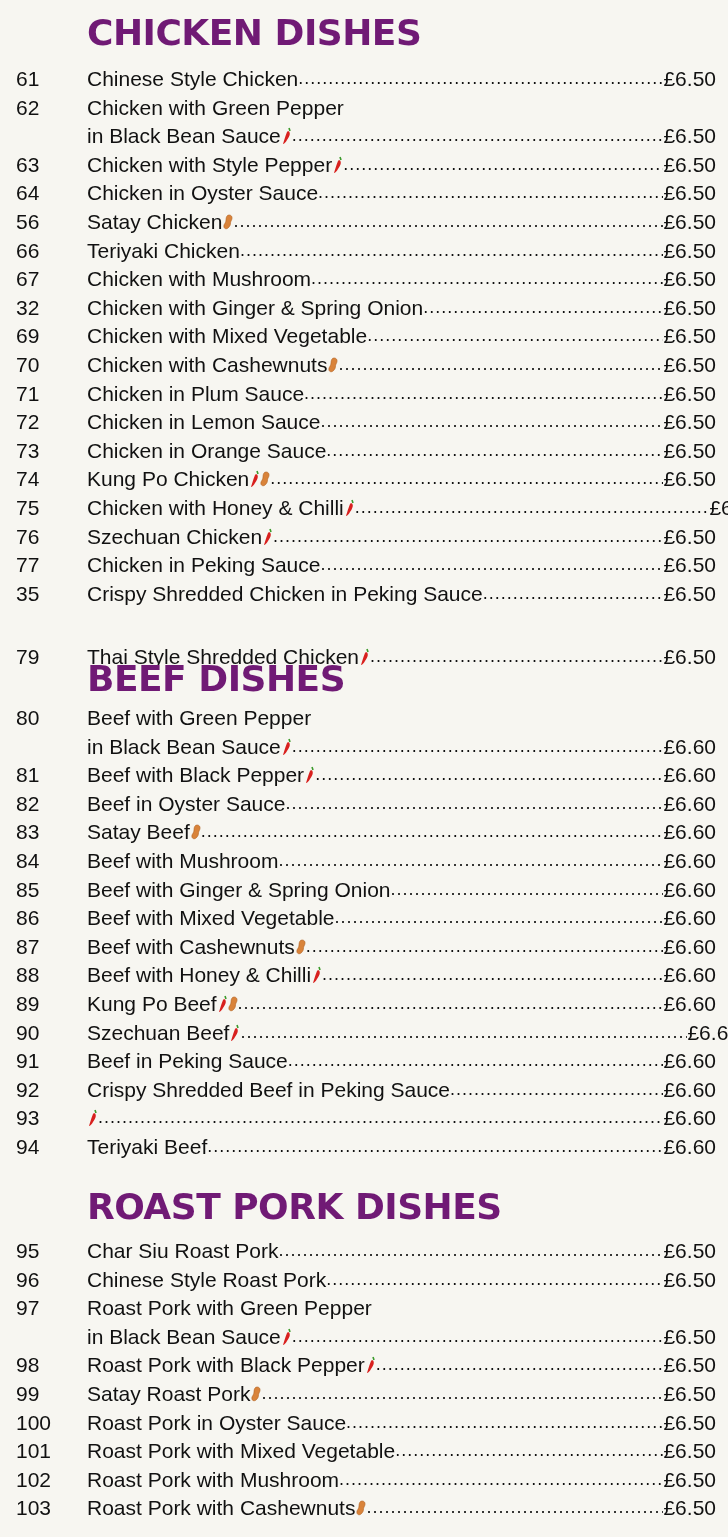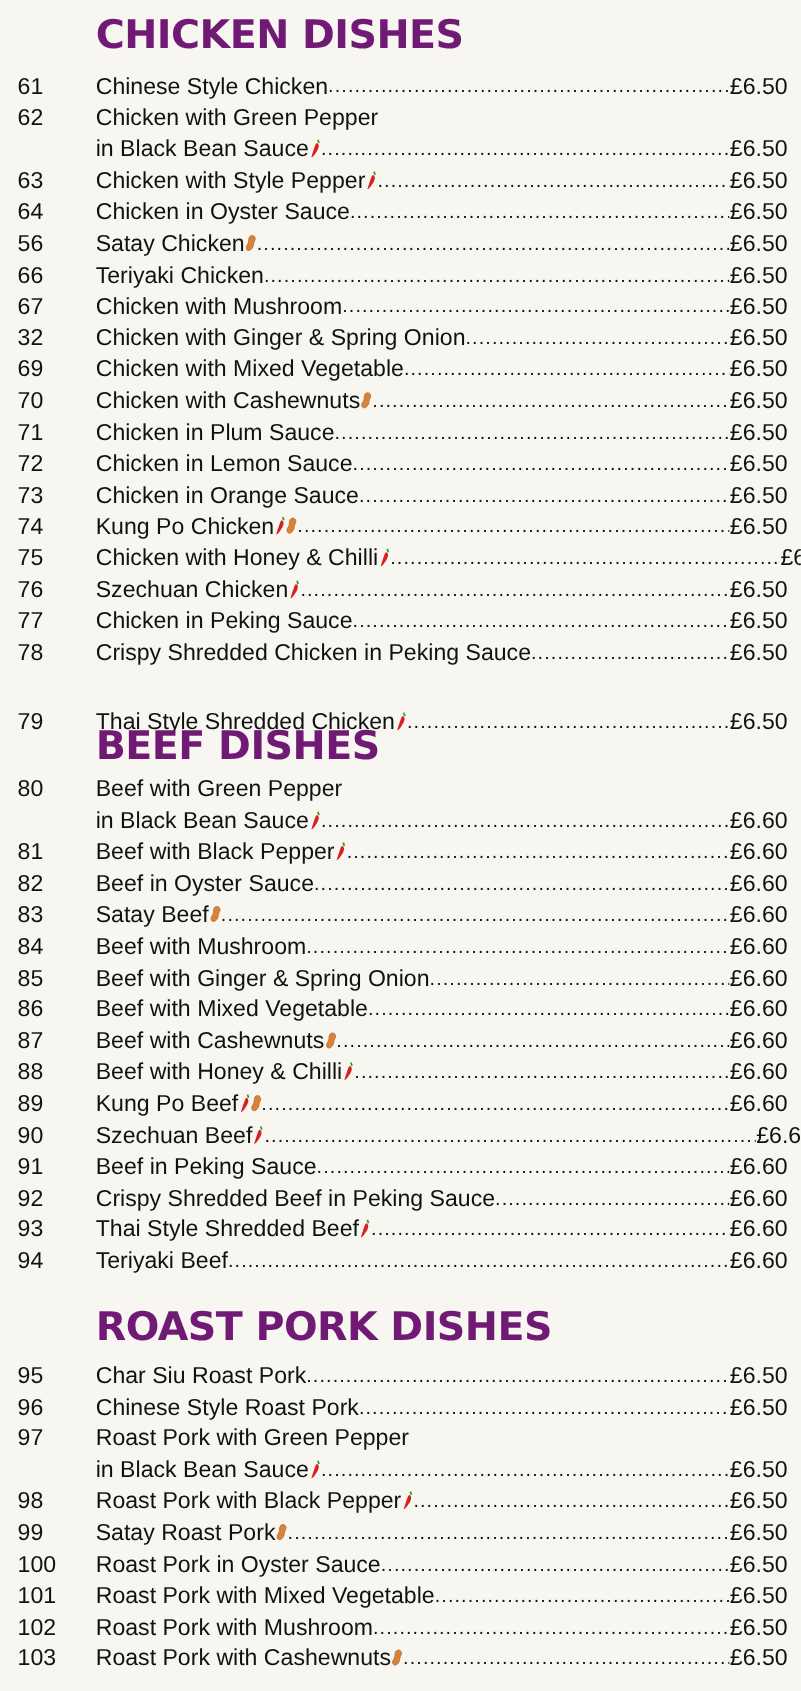--- a/index.html
+++ b/index.html
@@ -211,21 +211,21 @@
       </div>
       <div class="row" style="top: 550.2px;">
         <span class="num">77</span>
         <div class="line">
           <span class="name">Chicken in Peking Sauce</span>
           <span class="dots"></span>
           <span class="price">£6.50</span>
         </div>
       </div>
       <div class="row" style="top: 578.8px;">
-        <span class="num">78</span>
+        <span class="num">35</span>
         <div class="line">
           <span class="name">Crispy Shredded Chicken in Peking Sauce</span>
           <span class="dots"></span>
           <span class="price">£6.50</span>
         </div>
       </div>
       <div class="row" style="top: 642px;">
         <span class="num">79</span>
         <div class="line">
           <span class="name">Thai Style Shredded Chicken</span>
@@ -390,21 +390,20 @@
         <span class="num">92</span>
         <div class="line">
           <span class="name">Crispy Shredded Beef in Peking Sauce</span>
           <span class="dots"></span>
           <span class="price">£6.60</span>
         </div>
       </div>
       <div class="row" style="top: 1103.4px;">
         <span class="num">93</span>
         <div class="line">
-          <span class="name">Thai Style Shredded Beef</span>
           <span class="icons">
             <span><svg class="chilli" viewBox="0 0 10 18">
                 <path d="M7 1 L8 4" stroke="#3a9a2a" stroke-width="1.6" fill="none"></path>
                 <path d="M6 4 C9 5 8 9 5 13 C4 15 2 17 1 17 C2 14 3 10 5 5 Z" fill="#d8201e"></path>
               </svg></span>
           </span>
           <span class="dots"></span>
           <span class="price">£6.60</span>
         </div>
       </div>

